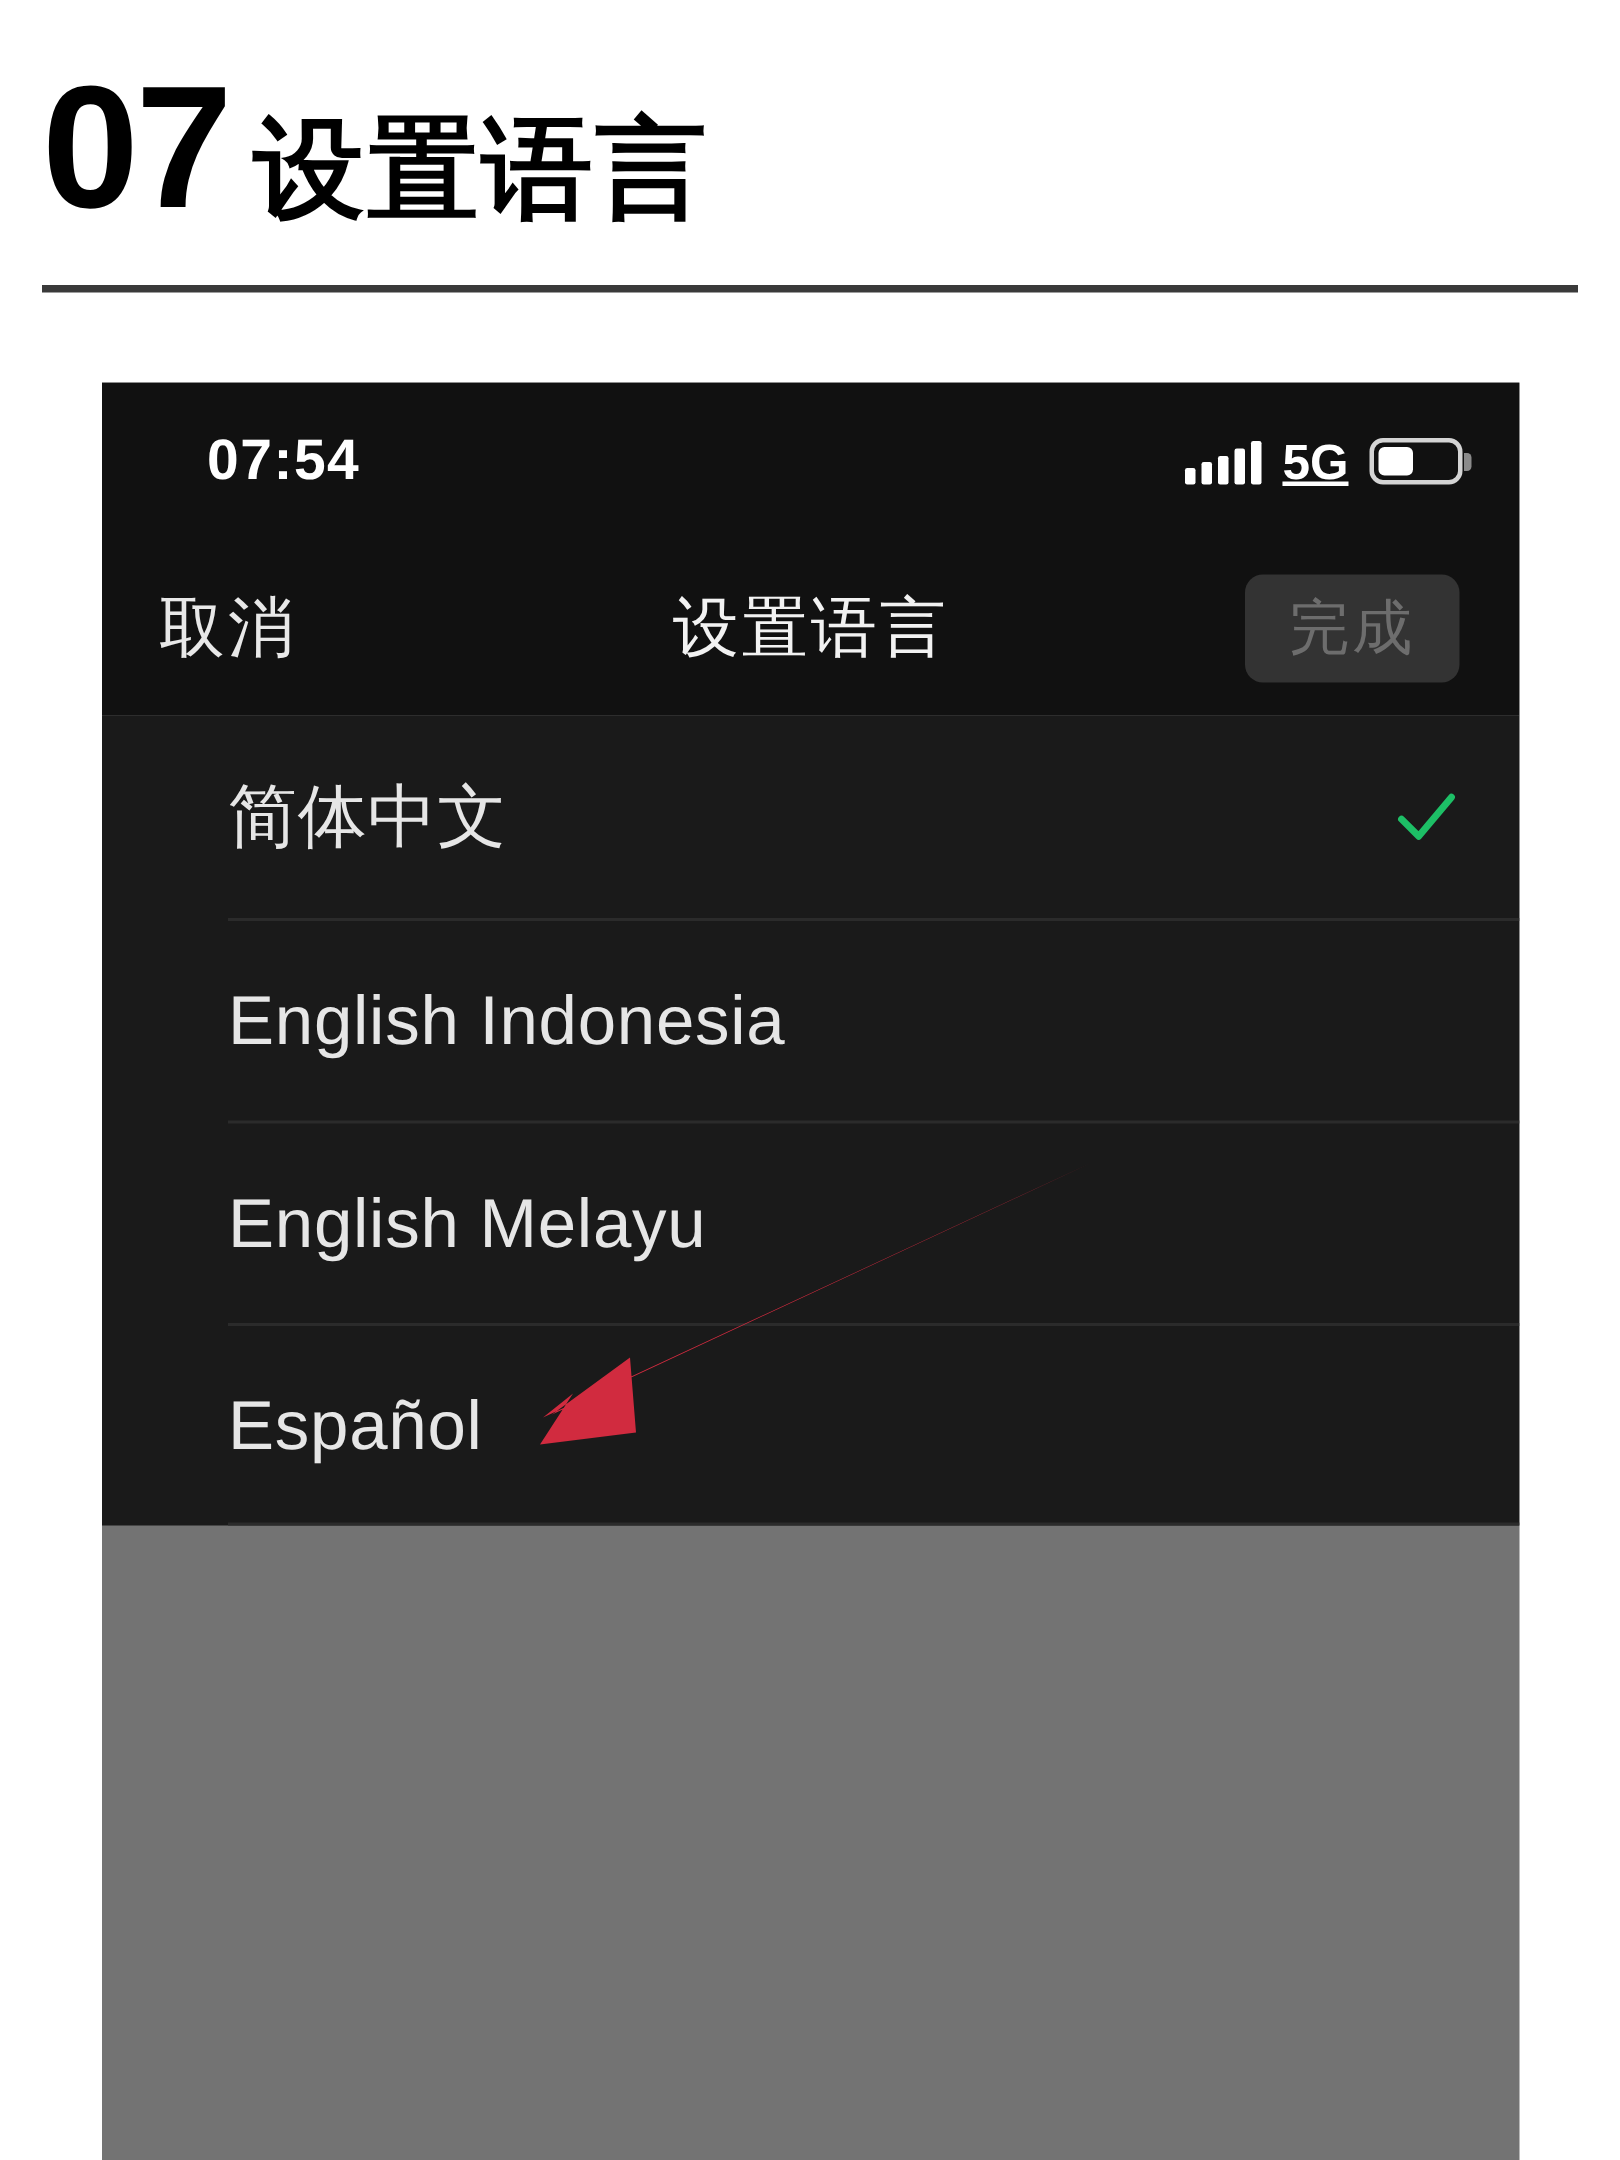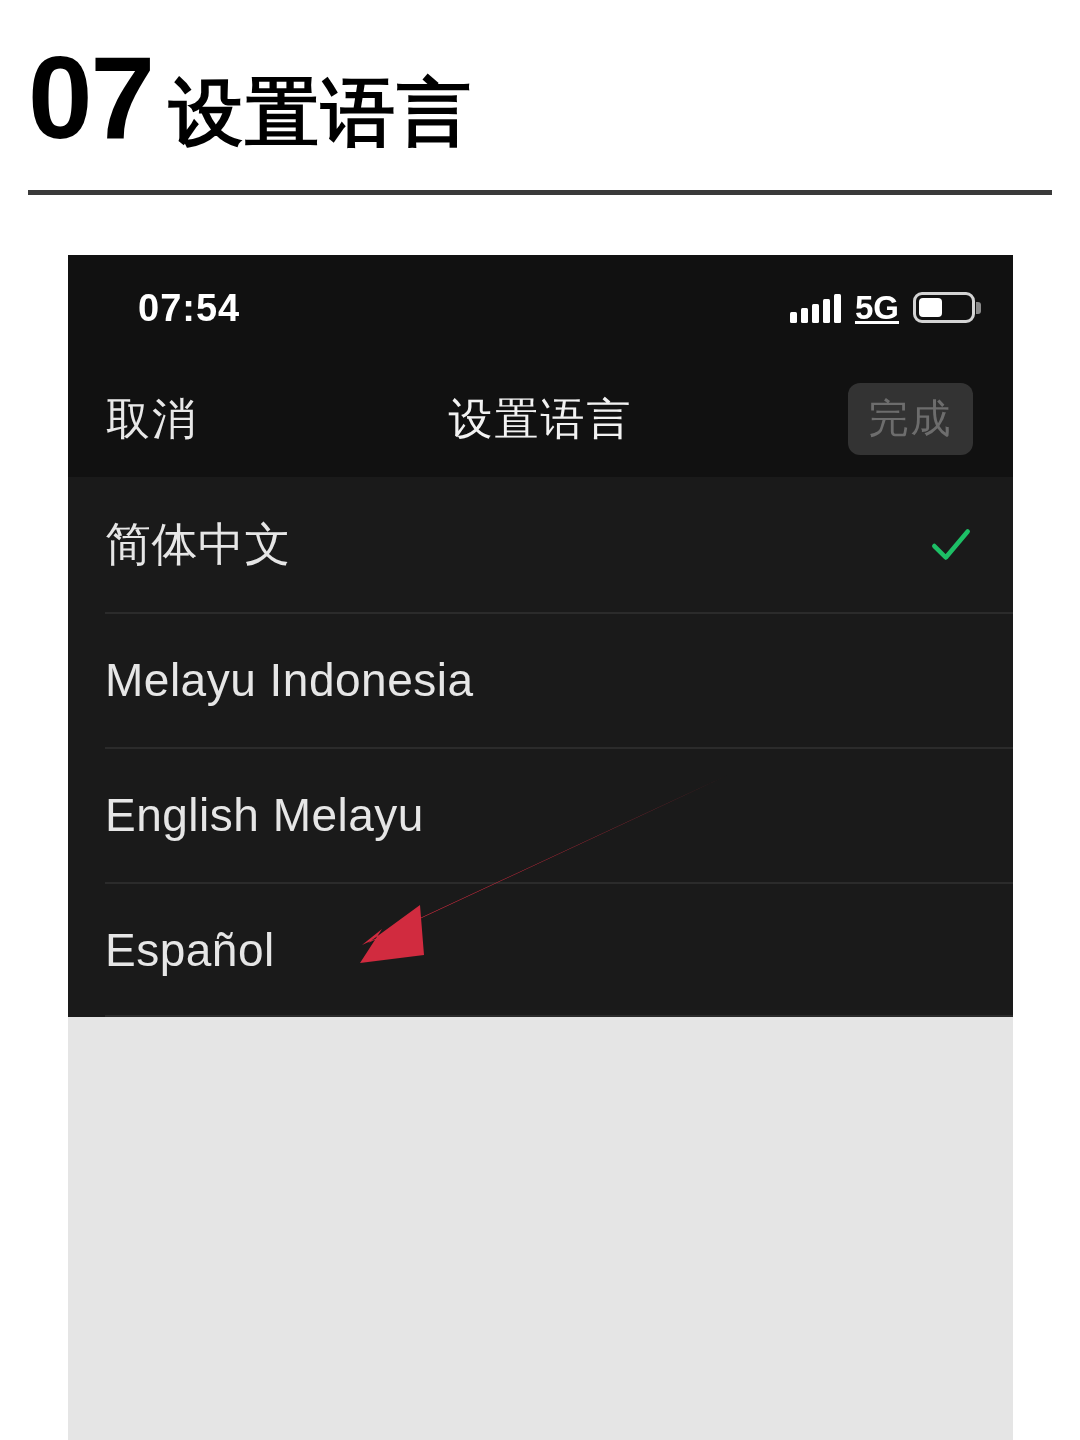--- a/index.html
+++ b/index.html
@@ -27,21 +27,21 @@
   }
   .header-rule {
     position:absolute; left:28px; top:190px;
     width:1024px; height:5px; background:#3a3a3a;
   }
 
   
   .phone {
     position:absolute; left:68px; top:255px;
     width:945px; height:1185px;
-    background:#e5e5e5; overflow:hidden;
+    background:#737373; overflow:hidden;
   }
 
   
   .statusbar {
     position:relative; height:105px; background:#111111;
   }
   .status-time {
     position:absolute; left:70px; top:50%; transform:translateY(-50%);
     color:#ffffff; font-size:38px; font-weight:700; letter-spacing:1px;
   }
@@ -79,27 +79,27 @@
   .nav-cancel {
     position:absolute; left:38px; top:50%; transform:translateY(-50%);
     color:#e8e8e8; font-size:44px; letter-spacing:2px;
   }
   .nav-title {
     position:absolute; left:50%; top:50%; transform:translate(-50%,-50%);
     color:#f2f2f2; font-size:44px; letter-spacing:2px;
   }
   .nav-done {
     position:absolute; right:40px; top:50%; transform:translateY(-50%);
-    width:125px; height:72px; background:#333333; border-radius:12px;
+    width:143px; height:72px; background:#333333; border-radius:12px;
     display:flex; align-items:center; justify-content:center;
     color:#6d6d6d; font-size:40px; letter-spacing:2px;
   }
 
   
-  .list { position:relative; background:#1a1a1a; }
+  .list { position:relative; background:#1a1a1a;padding-left:47px; }
   .row {
     position:relative; height:135px;
     display:flex; align-items:center;
     padding-left:37px; padding-right:37px;
   }
   .row-label { color:#e6e6e6; font-size:46px; letter-spacing:0.5px; }
   .row + .row::before,
   .row.has-divider::after {
     content:""; position:absolute; left:37px; right:0; height:2px;
     background:#2b2b2b;
@@ -158,21 +158,21 @@
     </div>
 
     <div class="list" id="language-list">
         <div class="row">
           <span class="row-label">简体中文</span>
           <svg class="check" viewBox="0 0 24 24">
             <path d="M4 12.5 L9.5 18 L20 5.5" fill="none" stroke="#1dbf66" stroke-width="2.2" stroke-linecap="round" stroke-linejoin="round"></path>
           </svg>
         </div>
         <div class="row">
-          <span class="row-label">Melayu Indonesia</span>
+          <span class="row-label">English Indonesia</span>
         </div>
         <div class="row">
           <span class="row-label">English Melayu</span>
         </div>
         <div class="row has-divider">
           <span class="row-label">Español</span>
         </div>
       </div>
 
     <svg class="arrow" viewBox="0 0 945 1185">

